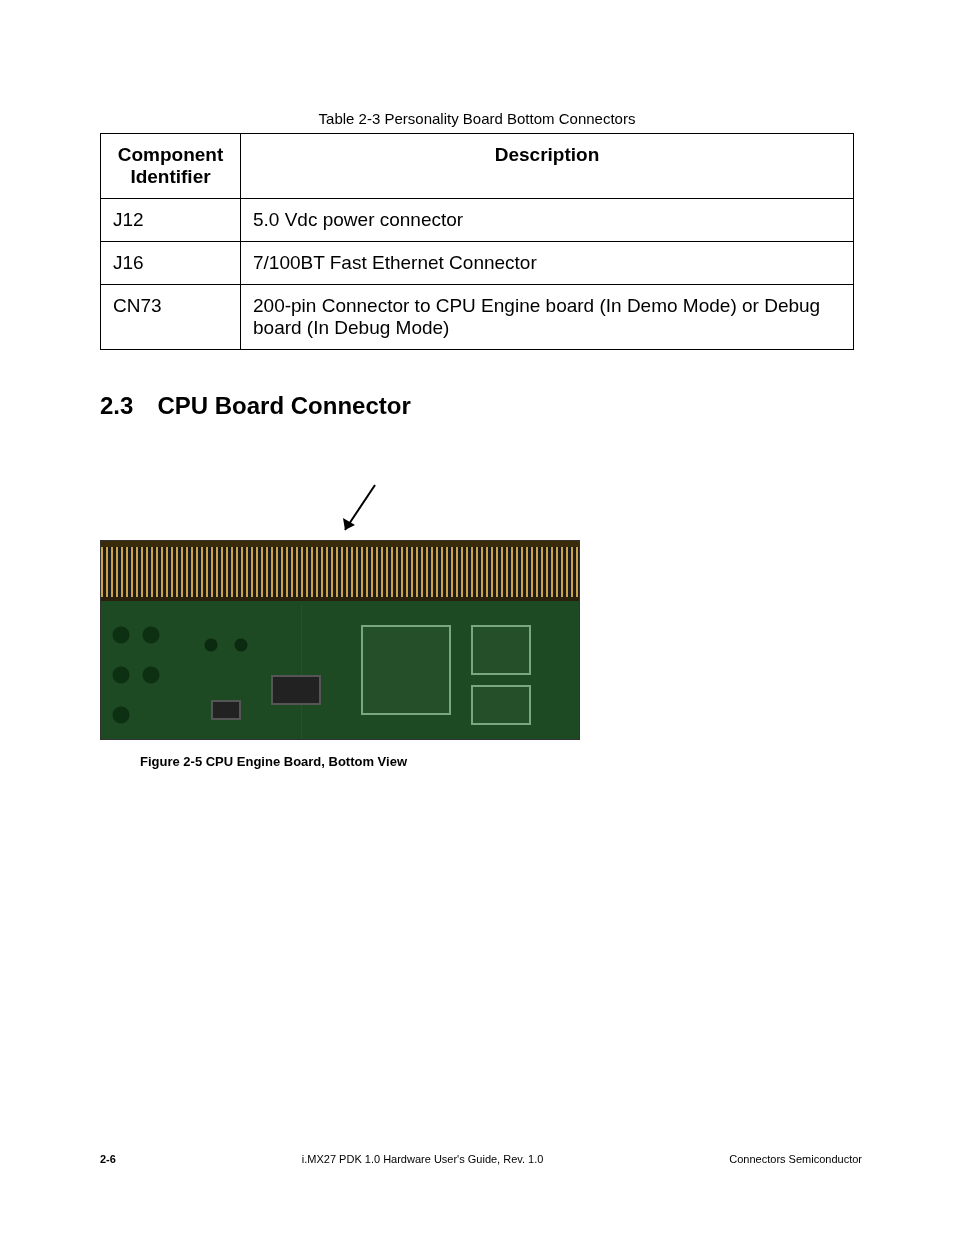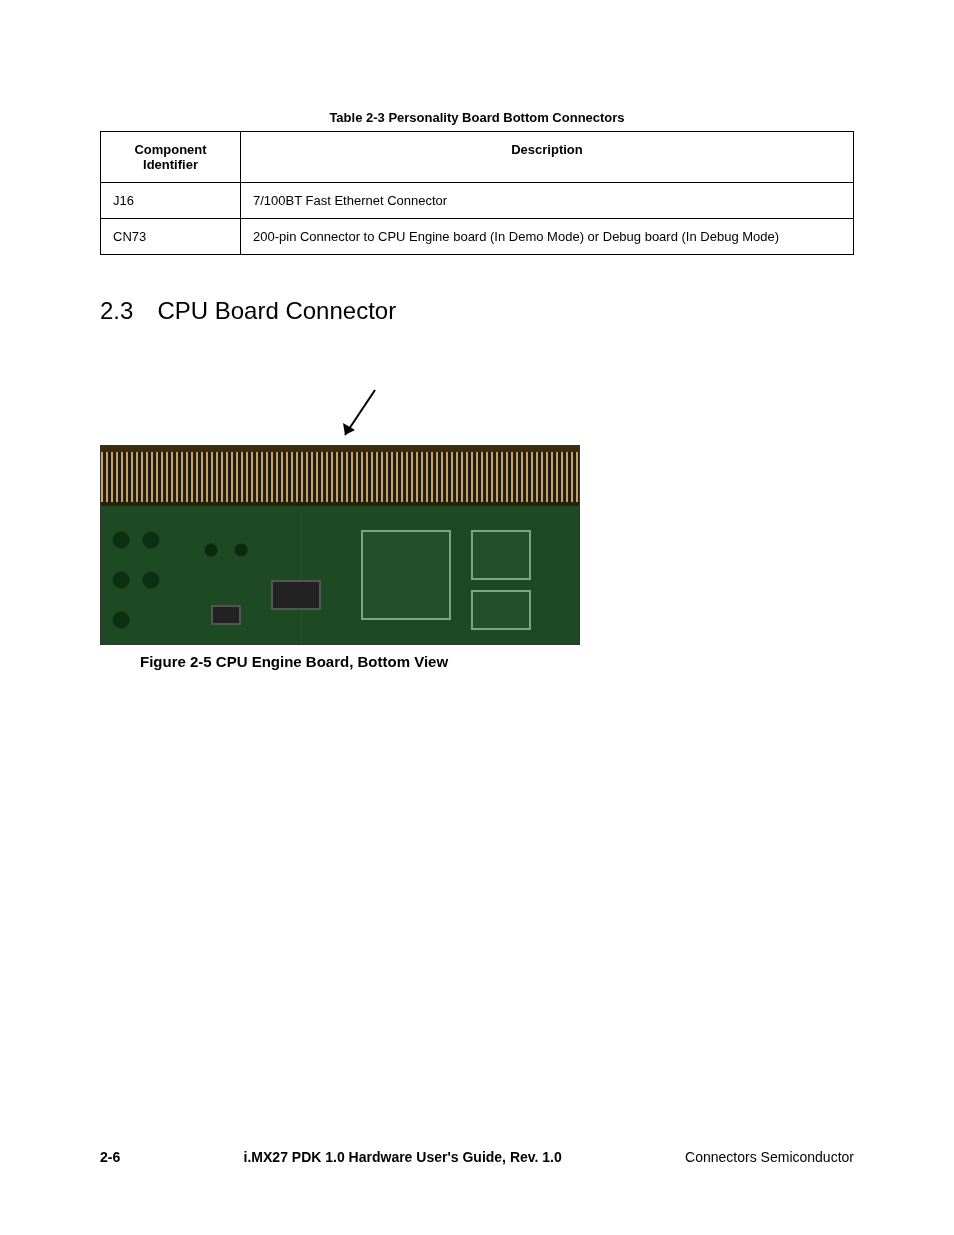--- a/index.html
+++ b/index.html
@@ -7,43 +7,43 @@
     width: 954px;
     height: 1235px;
     background: #ffffff;
     font-family: Arial, Helvetica, sans-serif;
     color: #000;
     position: relative;
     padding: 110px 100px 0 100px;
   }
   .table-caption {
     text-align: center;
-    font-weight: bold;
-    font-size: 13px;
+    font-weight: normal;
+    font-size: 15px;
     margin-bottom: 6px;
   }
   table.connectors {
     width: 100%;
     border-collapse: collapse;
-    font-size: 13px;
+    font-size: 19px;
   }
   table.connectors th, table.connectors td {
     border: 1px solid #000;
     padding: 10px 12px;
     text-align: left;
     vertical-align: top;
   }
   table.connectors th {
     font-weight: bold;
     text-align: center;
   }
   table.connectors th.col-id { width: 140px; }
   .section-heading {
     font-size: 24px;
-    font-weight: normal;
+    font-weight: bold;
     margin-top: 42px;
   }
   .section-heading .num { display: inline-block; margin-right: 24px; }
   .figure-wrap {
     margin-top: 60px;
   }
   .arrow-box {
     position: relative;
     height: 60px;
   }
@@ -83,50 +83,54 @@
       linear-gradient(90deg, transparent 0 200px, rgba(255,255,255,0.04) 200px 201px, transparent 201px),
       #1d4a22;
   }
   .board .chip {
     position: absolute;
     border: 2px solid #7aa77d;
     background: rgba(255,255,255,0.03);
   }
   .figure-caption {
     font-weight: bold;
-    font-size: 15px;
-    margin-top: 8px;
+    font-size: 13px;
+    margin-top: 14px;
     margin-left: 40px;
   }
   .footer {
     position: absolute;
     bottom: 70px;
     left: 100px;
-    right: 100px;
-    font-size: 14px;
+    right: 92px;
+    font-size: 11px;
     display: flex;
     justify-content: space-between;
     align-items: baseline;
   }
-  .footer .center { font-weight: bold; }
+  .footer .center { font-weight: normal; }
   .footer .left { font-weight: bold; }
 </style>
 </head>
 <body>
 
 <div class="table-caption">Table 2-3 Personality Board Bottom Connectors</div>
 
 <table class="connectors">
   <thead>
     <tr>
       <th class="col-id">Component Identifier</th>
       <th>Description</th>
     </tr>
   </thead>
   <tbody>
+    <tr>
+      <td>J12</td>
+      <td>5.0 Vdc power connector</td>
+    </tr>
     <tr>
       <td>J16</td>
       <td>7/100BT Fast Ethernet Connector</td>
     </tr>
     <tr>
       <td>CN73</td>
       <td>200-pin Connector to CPU Engine board (In Demo Mode) or Debug board (In Debug Mode)</td>
     </tr>
   </tbody>
 </table>

